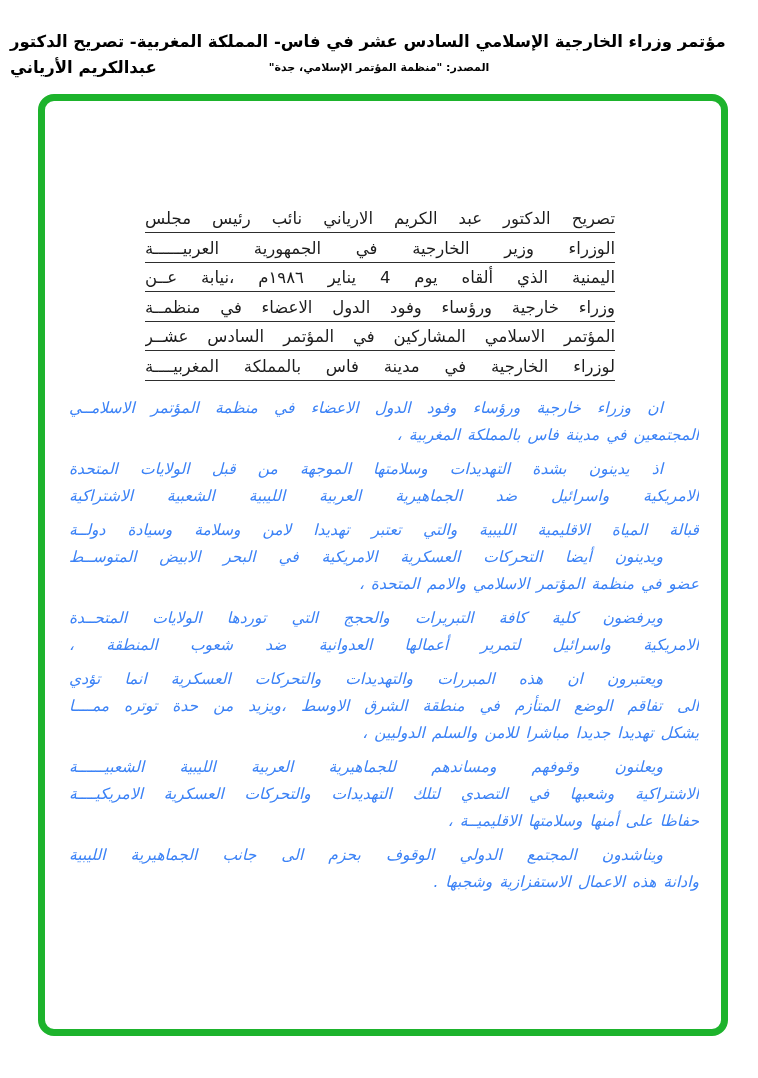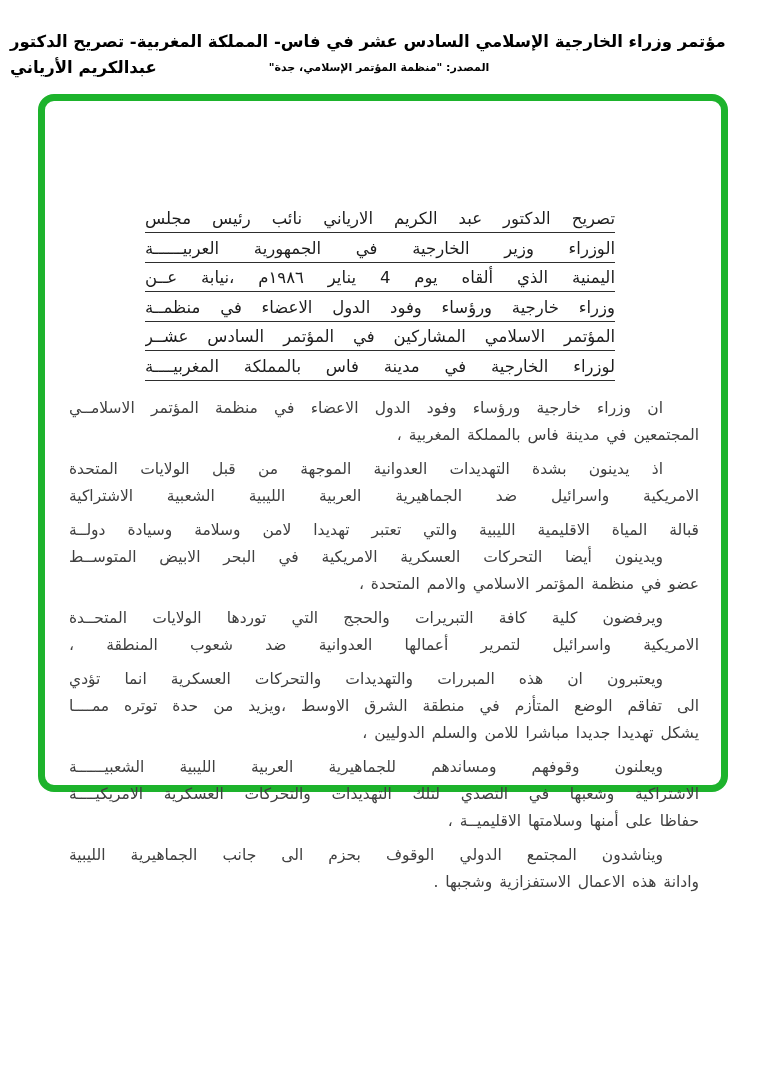--- a/index.html
+++ b/index.html
@@ -17,21 +17,21 @@
     font-weight:bold;font-size:16.5px;line-height:26px;color:#000;
   }
   .hdr-source{
     position:absolute;top:60px;left:10px;right:10px;
     direction:rtl;text-align:center;
     font-weight:bold;font-size:11px;line-height:16px;color:#000;
   }
 
   
   .frame{
-    position:absolute;left:38px;top:94px;width:690px;height:698px;
+    position:absolute;left:38px;top:94px;width:690px;height:942px;
     box-sizing:border-box;border:7px solid #1db32c;border-radius:16px;
     background:#ffffff;
   }
 
   
   .title-block{
     position:absolute;top:104px;left:100px;width:470px;
     direction:rtl;
   }
   .tline{
@@ -40,21 +40,21 @@
     color:#1c1c1c;
     border-bottom:1.5px solid #2e2e2e;
     margin-bottom:1.5px;
     text-align:justify;text-align-last:justify;
     word-spacing:3px;white-space:nowrap;overflow:hidden;
   }
 
   
   .body-text{
     position:absolute;top:294px;left:24px;width:630px;
-    direction:rtl;color:#404040;
+    direction:rtl;color:#3b82f6;font-style:italic;
   }
   .para{margin:0 0 7px 0;}
   .bline{
     direction:rtl;
     font-size:15.5px;line-height:27px;
     text-align:justify;text-align-last:justify;
     word-spacing:2px;white-space:nowrap;overflow:hidden;
   }
   .bline.first{padding-right:36px;}
   .bline.short{text-align-last:right;white-space:normal;}
@@ -79,21 +79,21 @@
     </div>
 
     <div class="body-text">
 
       <div class="para">
         <div class="bline first">ان وزراء خارجية ورؤساء وفود الدول الاعضاء في منظمة المؤتمر الاسلامــي</div>
         <div class="bline short">المجتمعين في مدينة فاس بالمملكة المغربية ،</div>
       </div>
 
       <div class="para">
-        <div class="bline first">اذ يدينون بشدة التهديدات العدوانية الموجهة من قبل الولايات المتحدة</div>
+        <div class="bline first">اذ يدينون بشدة التهديدات وسلامتها الموجهة من قبل الولايات المتحدة</div>
         <div class="bline">الامريكية واسرائيل ضد الجماهيرية العربية الليبية الشعبية الاشتراكية</div>
       </div>
 
       <div class="para">
         <div class="bline">قبالة المياة الاقليمية الليبية والتي تعتبر تهديدا لامن وسلامة وسيادة دولــة</div>
         <div class="bline first">ويدينون أيضا التحركات العسكرية الامريكية في البحر الابيض المتوســط</div>
         <div class="bline short">عضو في منظمة المؤتمر الاسلامي والامم المتحدة ،</div>
       </div>
 
       <div class="para">

